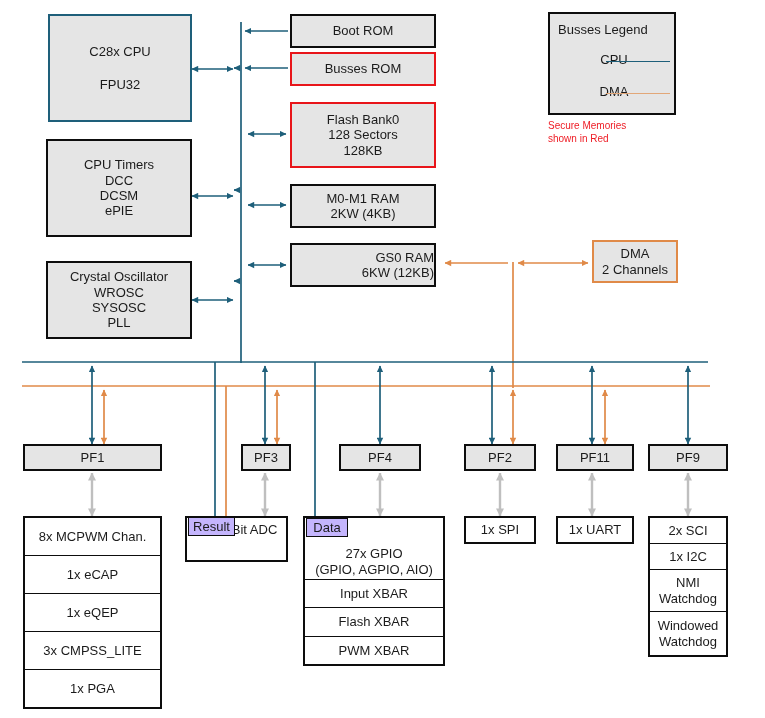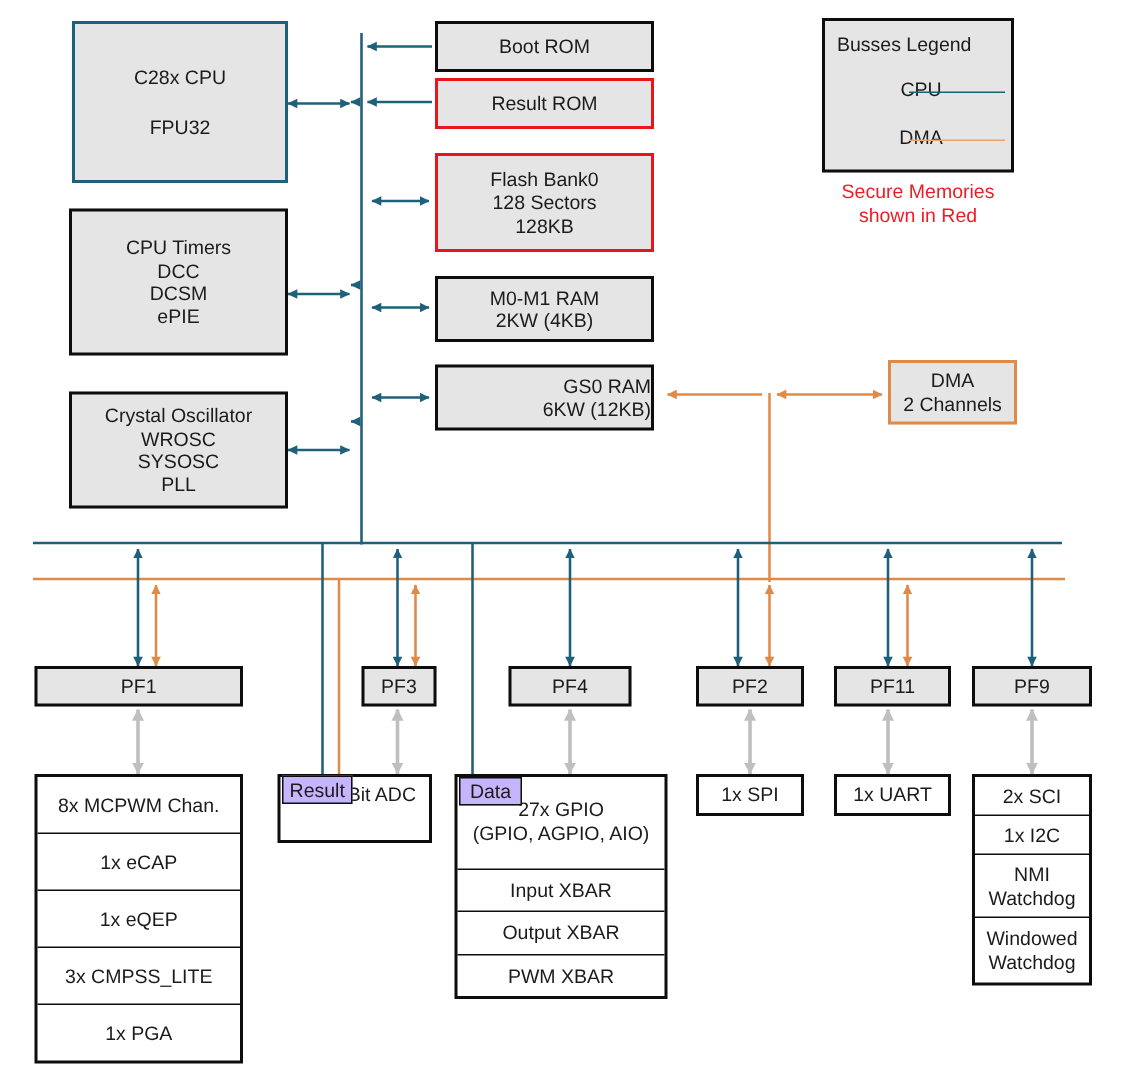--- a/index.html
+++ b/index.html
@@ -66,23 +66,23 @@
     background: #c4b5fd;
     font-size: 13px;
     color: #1b1b1b;
     display: flex;
     align-items: center;
     justify-content: center;
     z-index: 6;
   }
   .lbl-red {
     position: absolute;
-    font-size: 13px;
+    font-size: 10px;
     color: #ee1c25;
-    text-align: center;
+    text-align: left;
     line-height: 1.25;
     white-space: nowrap;
   }
 
   svg.wires {
     position: absolute;
     left: 0; top: 0;
     width: 765px; height: 718px;
     pointer-events: none;
     z-index: 3;
@@ -192,21 +192,21 @@
     <div>WROSC</div>
     <div>SYSOSC</div>
     <div>PLL</div>
   </div>
 
   <div class="blk b-black" style="left:290px; top:14px; width:146px; height:34px;">
     <div>Boot ROM</div>
   </div>
 
   <div class="blk b-red" style="left:290px; top:52px; width:146px; height:34px;">
-    <div>Result ROM</div>
+    <div>Busses ROM</div>
   </div>
 
   <div class="blk b-red" style="left:290px; top:102px; width:146px; height:66px;">
     <div>Flash Bank0</div>
     <div>128 Sectors</div>
     <div>128KB</div>
   </div>
 
   <div class="blk b-black" style="left:290px; top:184px; width:146px; height:44px;">
     <div>M0-M1 RAM</div>
@@ -284,29 +284,29 @@
   <div class="stack" style="left:185px; top:516px; width:103px; height:46px;">
     <div class="cell" style="justify-content:flex-end; padding-bottom:23px;">
       <span>1x 12-Bit ADC</span>
     </div>
   </div>
   <div class="tab" style="left:188px; top:517px; width:47px; height:19px;">
     <span>Result</span>
   </div>
 
   <div class="stack" style="left:303px; top:516px; width:142px; height:150px;">
-    <div class="cell" style="flex: 0 0 62px; justify-content:flex-end; padding-bottom:16px;">
+    <div class="cell" style="flex: 0 0 62px; justify-content:flex-end; padding-bottom:2px;">
       <span>27x GPIO</span>
       <span>(GPIO, AGPIO, AIO)</span>
     </div>
     <div class="cell">
       <span>Input XBAR</span>
     </div>
     <div class="cell">
-      <span>Output XBAR</span>
+      <span>Flash XBAR</span>
     </div>
     <div class="cell">
       <span>PWM XBAR</span>
     </div>
   </div>
   <div class="tab" style="left:306px; top:518px; width:42px; height:19px;">
     <span>Data</span>
   </div>
 
   <div class="stack" style="left:464px; top:516px; width:72px; height:28px;">

